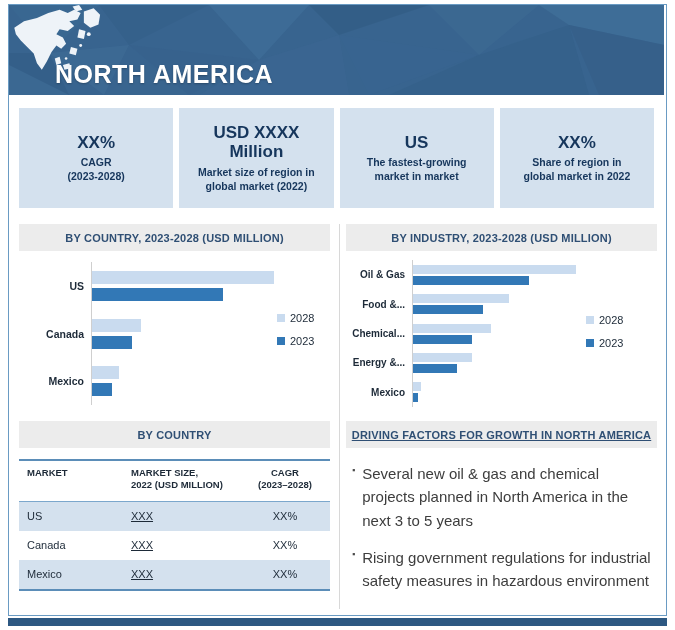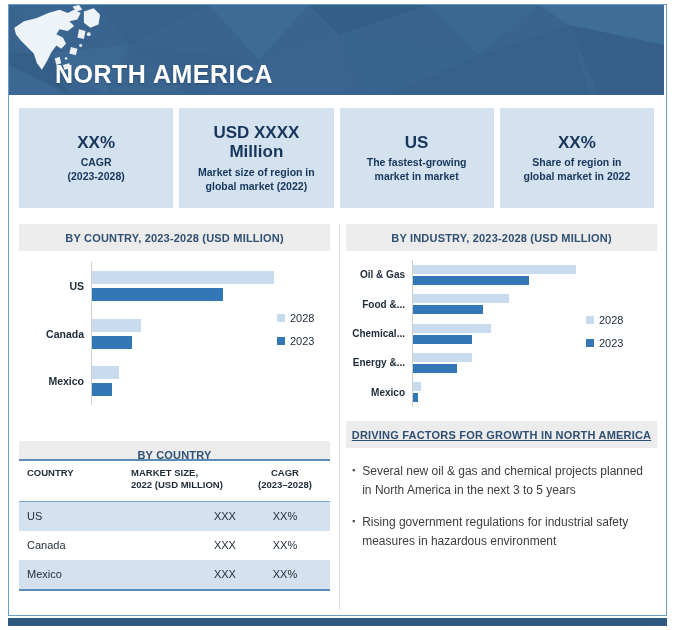--- a/index.html
+++ b/index.html
@@ -99,21 +99,21 @@
     justify-content:center;
     color:#2f4f74;
     font-size:11px;
     font-weight:bold;
     letter-spacing:.2px;
     text-align:center;
     box-sizing:border-box;
   }
   #head-country-chart{left:19px;top:224px;width:311px;height:27px;}
   #head-industry-chart{left:346px;top:224px;width:311px;height:27px;}
-  #head-country-table{left:19px;top:421px;width:311px;height:27px;margin-top:20px;}
+  #head-country-table{left:19px;top:421px;width:311px;height:27px;}
   #head-driving{left:346px;top:421px;width:311px;height:27px;text-decoration:underline;}
 
   
   .v-divider{
     position:absolute;
     left:339px;top:224px;
     width:1px;height:385px;
     background:#d8d8d8;
   }
 
@@ -220,21 +220,21 @@
   table.data thead th.c0{text-align:left;padding-left:8px;width:34%;}
   table.data thead th.c1{text-align:left;width:37%;}
   table.data thead th.c2{text-align:center;width:29%;}
   table.data tbody td{
     font-size:11px;
     color:#1d2a38;
     padding:8px 4px;
     line-height:1.2;
   }
   table.data tbody td.c0{text-align:left;padding-left:8px;}
-  table.data tbody td.c1{text-align:right;}
+  table.data tbody td.c1{text-align:left;text-decoration:underline;}
   table.data tbody td.c2{text-align:center;}
   table.data tbody tr.alt td{background:#d4e1ee;}
   table.data tbody tr.plain td{background:#ffffff;}
   .tbl-bottom-rule{
     height:2px;background:#5b8db8;width:100%;
   }
 
   
   .factors{
     position:absolute;
@@ -248,21 +248,21 @@
   }
   .factor-bullet{
     color:#4a4a4a;
     font-size:9px;
     line-height:1.4;
     margin-right:7px;
     margin-top:2px;
   }
   .factor-text{
     color:#3d3d3d;
-    font-size:12px;
+    font-size:15px;
     line-height:1.55;
   }
 </style>
 </head>
 <body>
 
 <div class="page">
   <div class="frame"></div>
 
   <div class="banner">
@@ -426,21 +426,21 @@
             <span>2023</span>
           </div>
         </div>
     </div>
   </div>
 
   <div class="tbl-wrap">
     <table class="data">
       <thead>
         <tr>
-          <th class="c0">COUNTRY</th>
+          <th class="c0">MARKET</th>
           <th class="c1">
             <div>MARKET SIZE,</div>
             <div>2022 (USD MILLION)</div>
           </th>
           <th class="c2">
             <div>CAGR</div>
             <div>(2023–2028)</div>
           </th>
         </tr>
       </thead>

